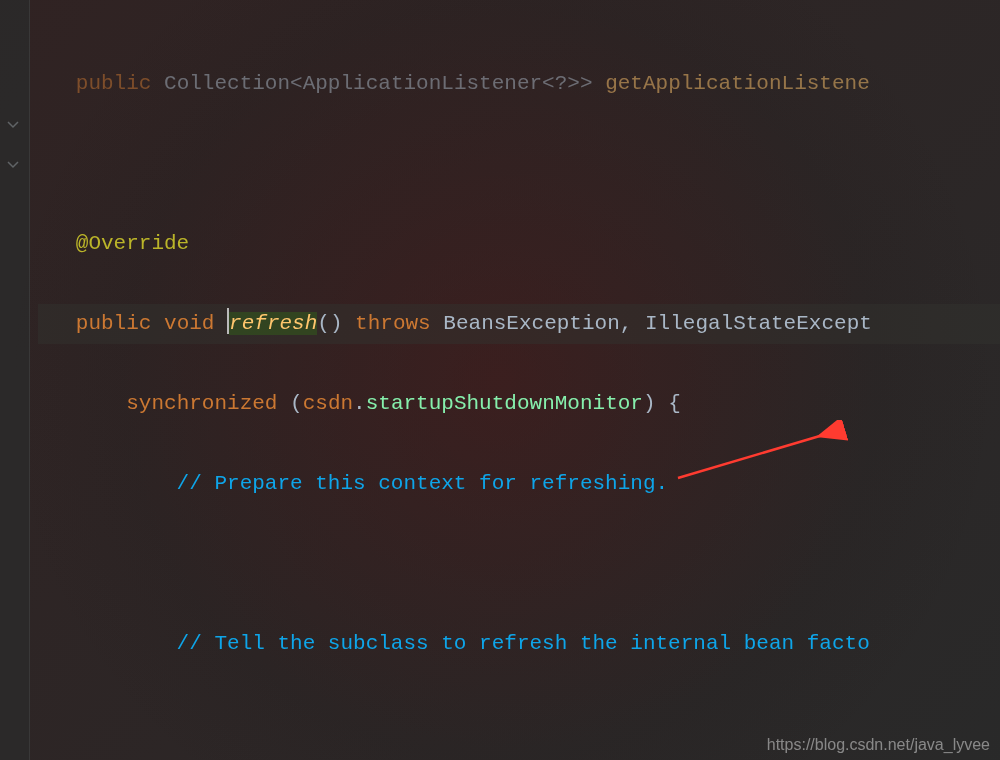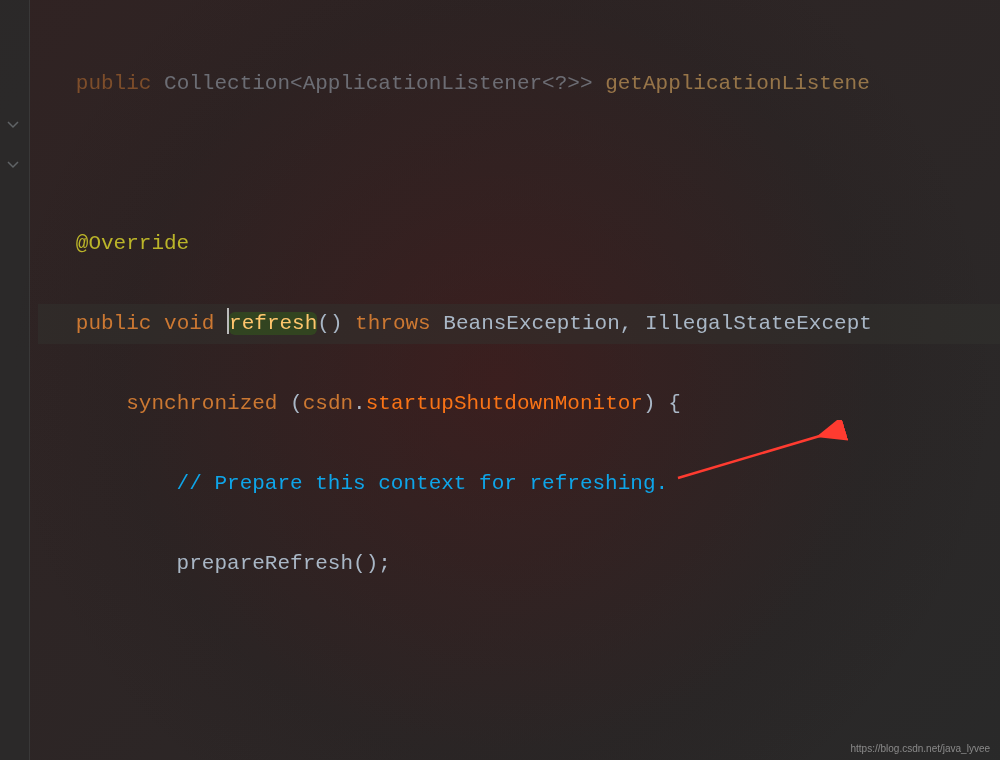--- a/index.html
+++ b/index.html
@@ -39,48 +39,49 @@
   }
   .line { display: block; height: 40px; }
   .current-line {
     background: rgba(50,50,45,0.5);
   }
   .hl-keyword { color: #cc7832; }
   .hl-keyword-dim { color: rgba(204,120,50,0.5); }
   .hl-annotation { color: #bbb529; text-align: right; }
   .hl-method { color: #ffc66d; }
   .hl-method-dim { color: rgba(255,198,109,0.5); }
-  .hl-field { color: #f97316; }
+  .hl-field { color: #86efac; }
   .hl-comment { color: #0ea5e9; }
   .hl-ident { color: #a9b7c6; }
   .hl-ident-dim { color: rgba(169,183,198,0.5); }
   .hl-paren { color: #a9b7c6; }
   .search-hi {
     background: rgba(50,80,30,0.7);
-    border-radius: 6px;
+    border-radius: 0;
+    font-style: italic;
   }
   .cursor {
     display: inline-block;
     width: 0;
     border-left: 2px solid #bbbbbb;
     height: 26px;
     vertical-align: middle;
     position: relative;
     top: -2px;
   }
   .arrow {
     position: absolute;
     pointer-events: none;
   }
   .watermark {
     position: absolute;
     right: 10px;
     bottom: 6px;
     color: rgba(200,200,200,0.6);
-    font-size: 10px;
+    font-size: 16px;
     font-family: Arial, sans-serif;
   }
 </style>
 </head>
 <body>
 
 <div class="gutter">
   <span class="gutter-icon" style="top:115px;">
     <svg viewBox="0 0 14 14">
         <path d="M2 4 L7 9 L12 4" stroke="#606366" stroke-width="1.5" fill="none"></path>
@@ -93,22 +94,22 @@
   </span>
 </div>
 
 <div class="code-area">
 <span class="line"><span class="hl-ident-dim">   </span><span class="hl-keyword-dim">public</span><span class="hl-ident-dim"> Collection&lt;ApplicationListener&lt;?&gt;&gt; </span><span class="hl-method-dim">getApplicationListene</span></span>
 <span class="line"></span>
 <span class="line"><span class="hl-annotation">   @Override</span></span>
 <span class="line current-line"><span class="hl-ident">   </span><span class="hl-keyword">public</span><span> </span><span class="hl-keyword">void</span><span> </span><span class="cursor"></span><span class="hl-method search-hi">refresh</span><span class="hl-paren">() </span><span class="hl-keyword">throws</span><span> </span><span class="hl-ident">BeansException</span><span class="hl-ident">, </span><span class="hl-ident">IllegalStateExcept</span></span>
 <span class="line"><span>       </span><span class="hl-keyword">synchronized</span><span class="hl-paren"> (</span><span class="hl-keyword">csdn</span><span class="hl-ident">.</span><span class="hl-field">startupShutdownMonitor</span><span class="hl-ident">) {</span></span>
 <span class="line"><span class="hl-comment">           // Prepare this context for refreshing.</span></span>
-<span class="line"><span class="hl-ident">           prepareRefresh();</span></span>
 <span class="line"></span>
+<span class="line"><span class="hl-comment">           // Tell the subclass to refresh the internal bean facto</span></span>
 
 
 
 
 
 
 
 
 
 

